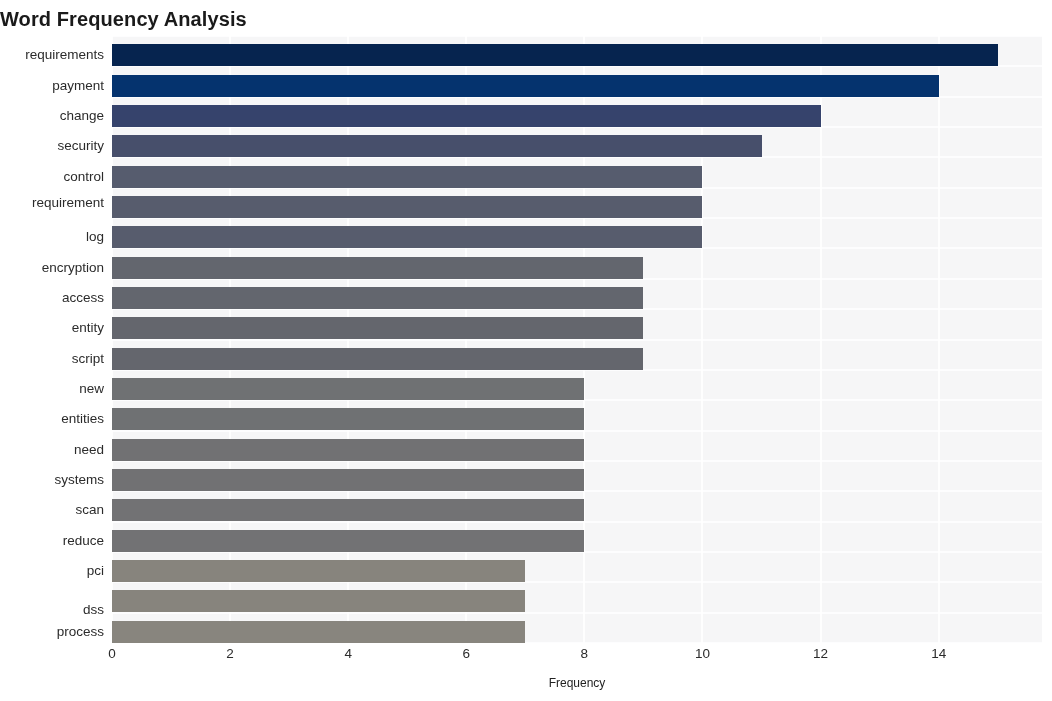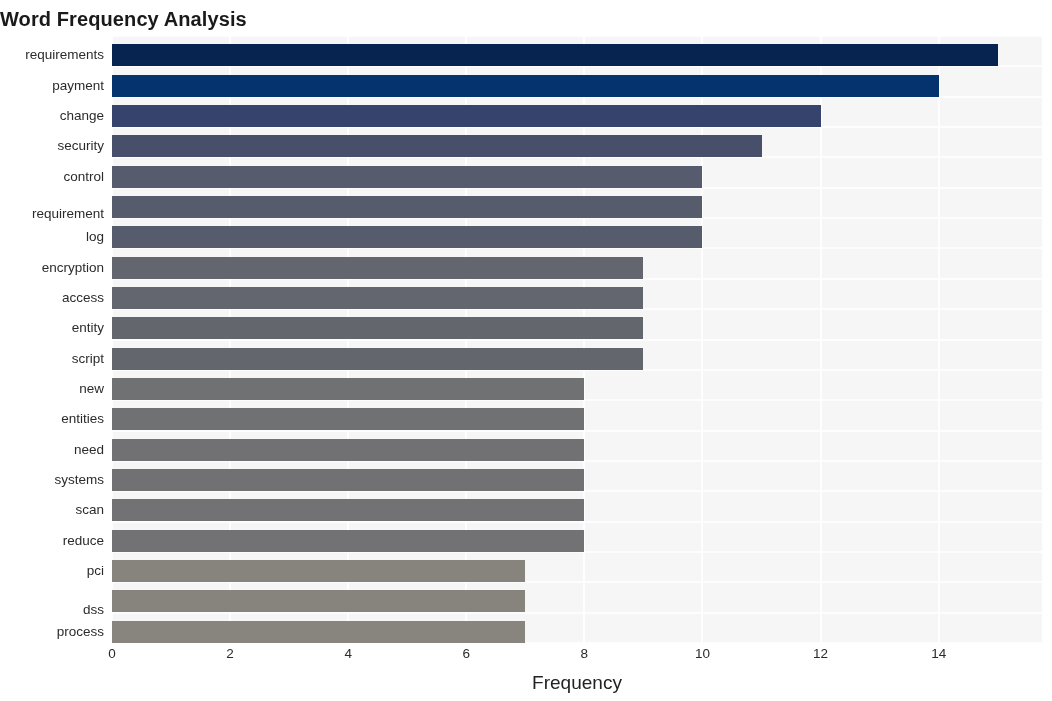--- a/index.html
+++ b/index.html
@@ -107,21 +107,21 @@
     transform: translateX(-50%);
     line-height: 18px;
     white-space: nowrap;
   }
   #x-axis-title {
     position: absolute;
     left: 112px;
     top: 674px;
     width: 930px;
     text-align: center;
-    font-size: 19px;
+    font-size: 12px;
     color: #222222;
     line-height: 18px;
   }
 </style>
 </head>
 <body>
 
 <div id="chart-root">
 
   <div id="chart-title">Word Frequency Analysis</div>
@@ -177,21 +177,21 @@
       <div class="bar" title="dss: 7" style="top: 554.475px; width: 413.333px; height: 22px; background: rgb(135, 132, 125);"></div>
       <div class="bar" title="process: 7" style="top: 584.825px; width: 413.333px; height: 22px; background: rgb(136, 133, 126);"></div>
     </div>
 
   <div id="y-axis">
       <div class="ylabel" style="top: 11.175px;">requirements</div>
       <div class="ylabel" style="top: 41.525px;">payment</div>
       <div class="ylabel" style="top: 71.875px;">change</div>
       <div class="ylabel" style="top: 102.225px;">security</div>
       <div class="ylabel" style="top: 132.575px;">control</div>
-      <div class="ylabel" style="top: 170px;">requirement</div>
+      <div class="ylabel" style="top: 159px;">requirement</div>
       <div class="ylabel" style="top: 193.275px;">log</div>
       <div class="ylabel" style="top: 223.625px;">encryption</div>
       <div class="ylabel" style="top: 253.975px;">access</div>
       <div class="ylabel" style="top: 284.325px;">entity</div>
       <div class="ylabel" style="top: 314.675px;">script</div>
       <div class="ylabel" style="top: 345.025px;">new</div>
       <div class="ylabel" style="top: 375.375px; text-align: right;">entities</div>
       <div class="ylabel" style="top: 405.725px;">need</div>
       <div class="ylabel" style="top: 436.075px;">systems</div>
       <div class="ylabel" style="top: 466.425px;">scan</div>

